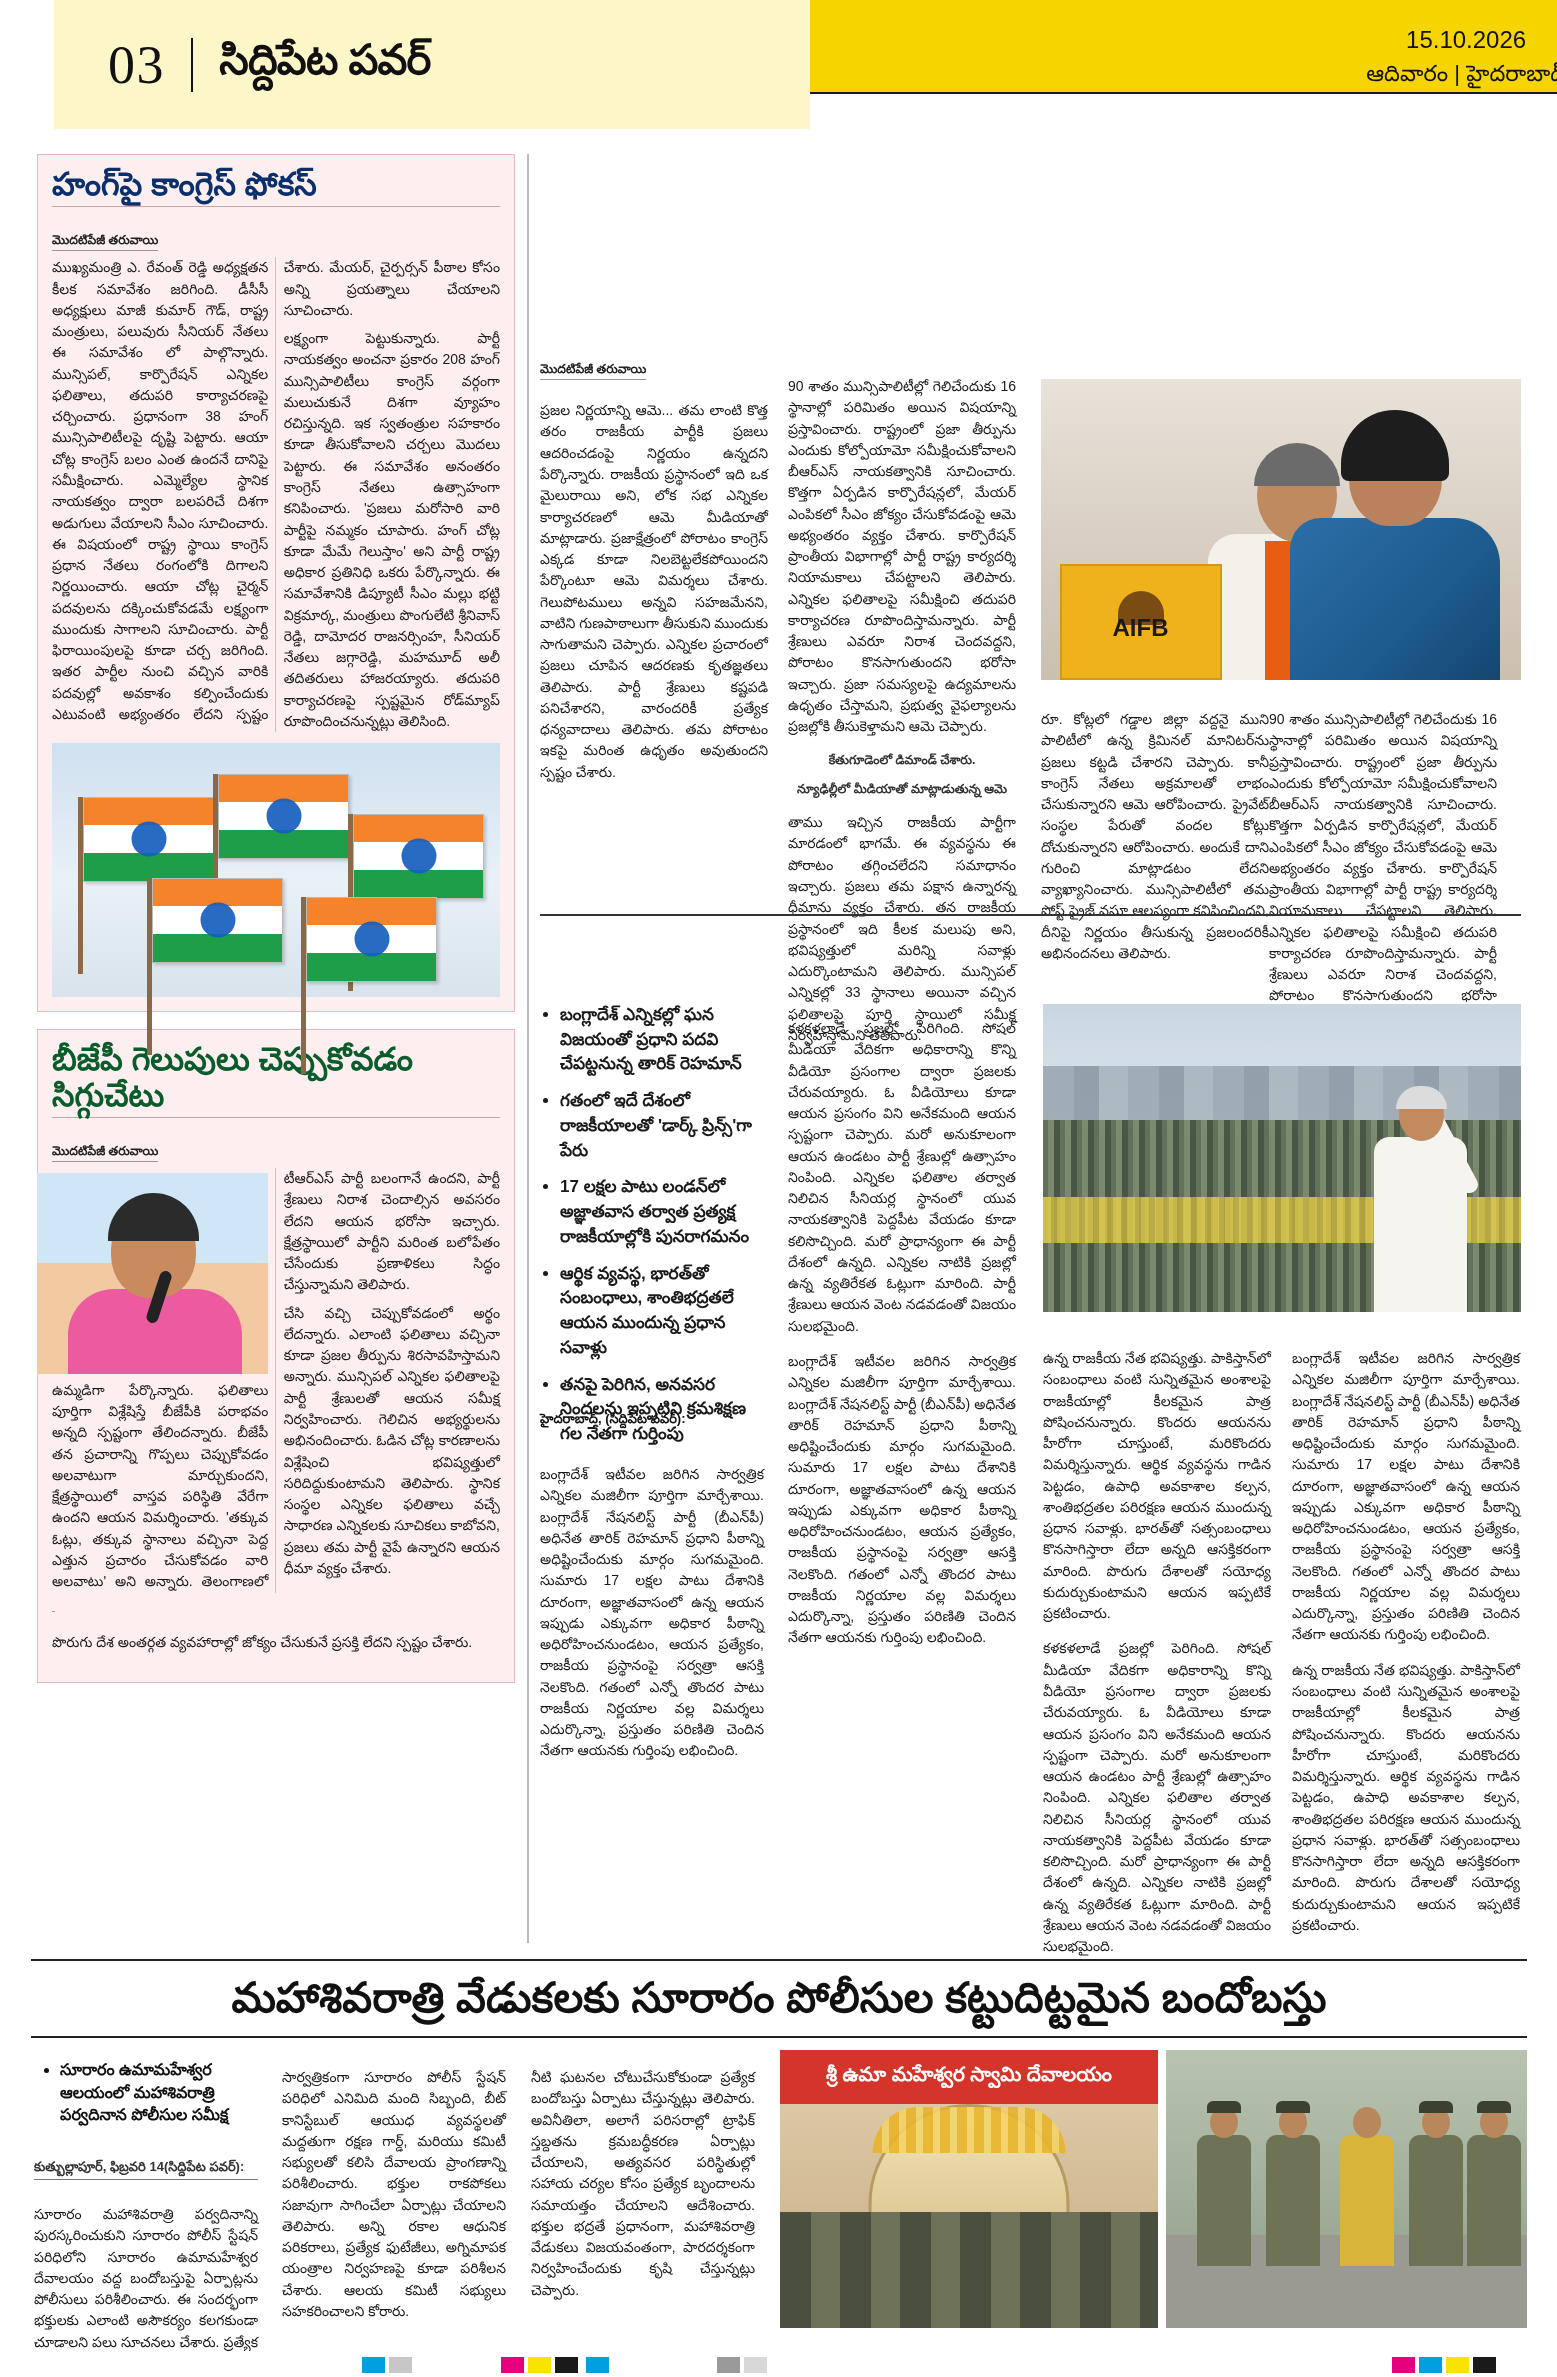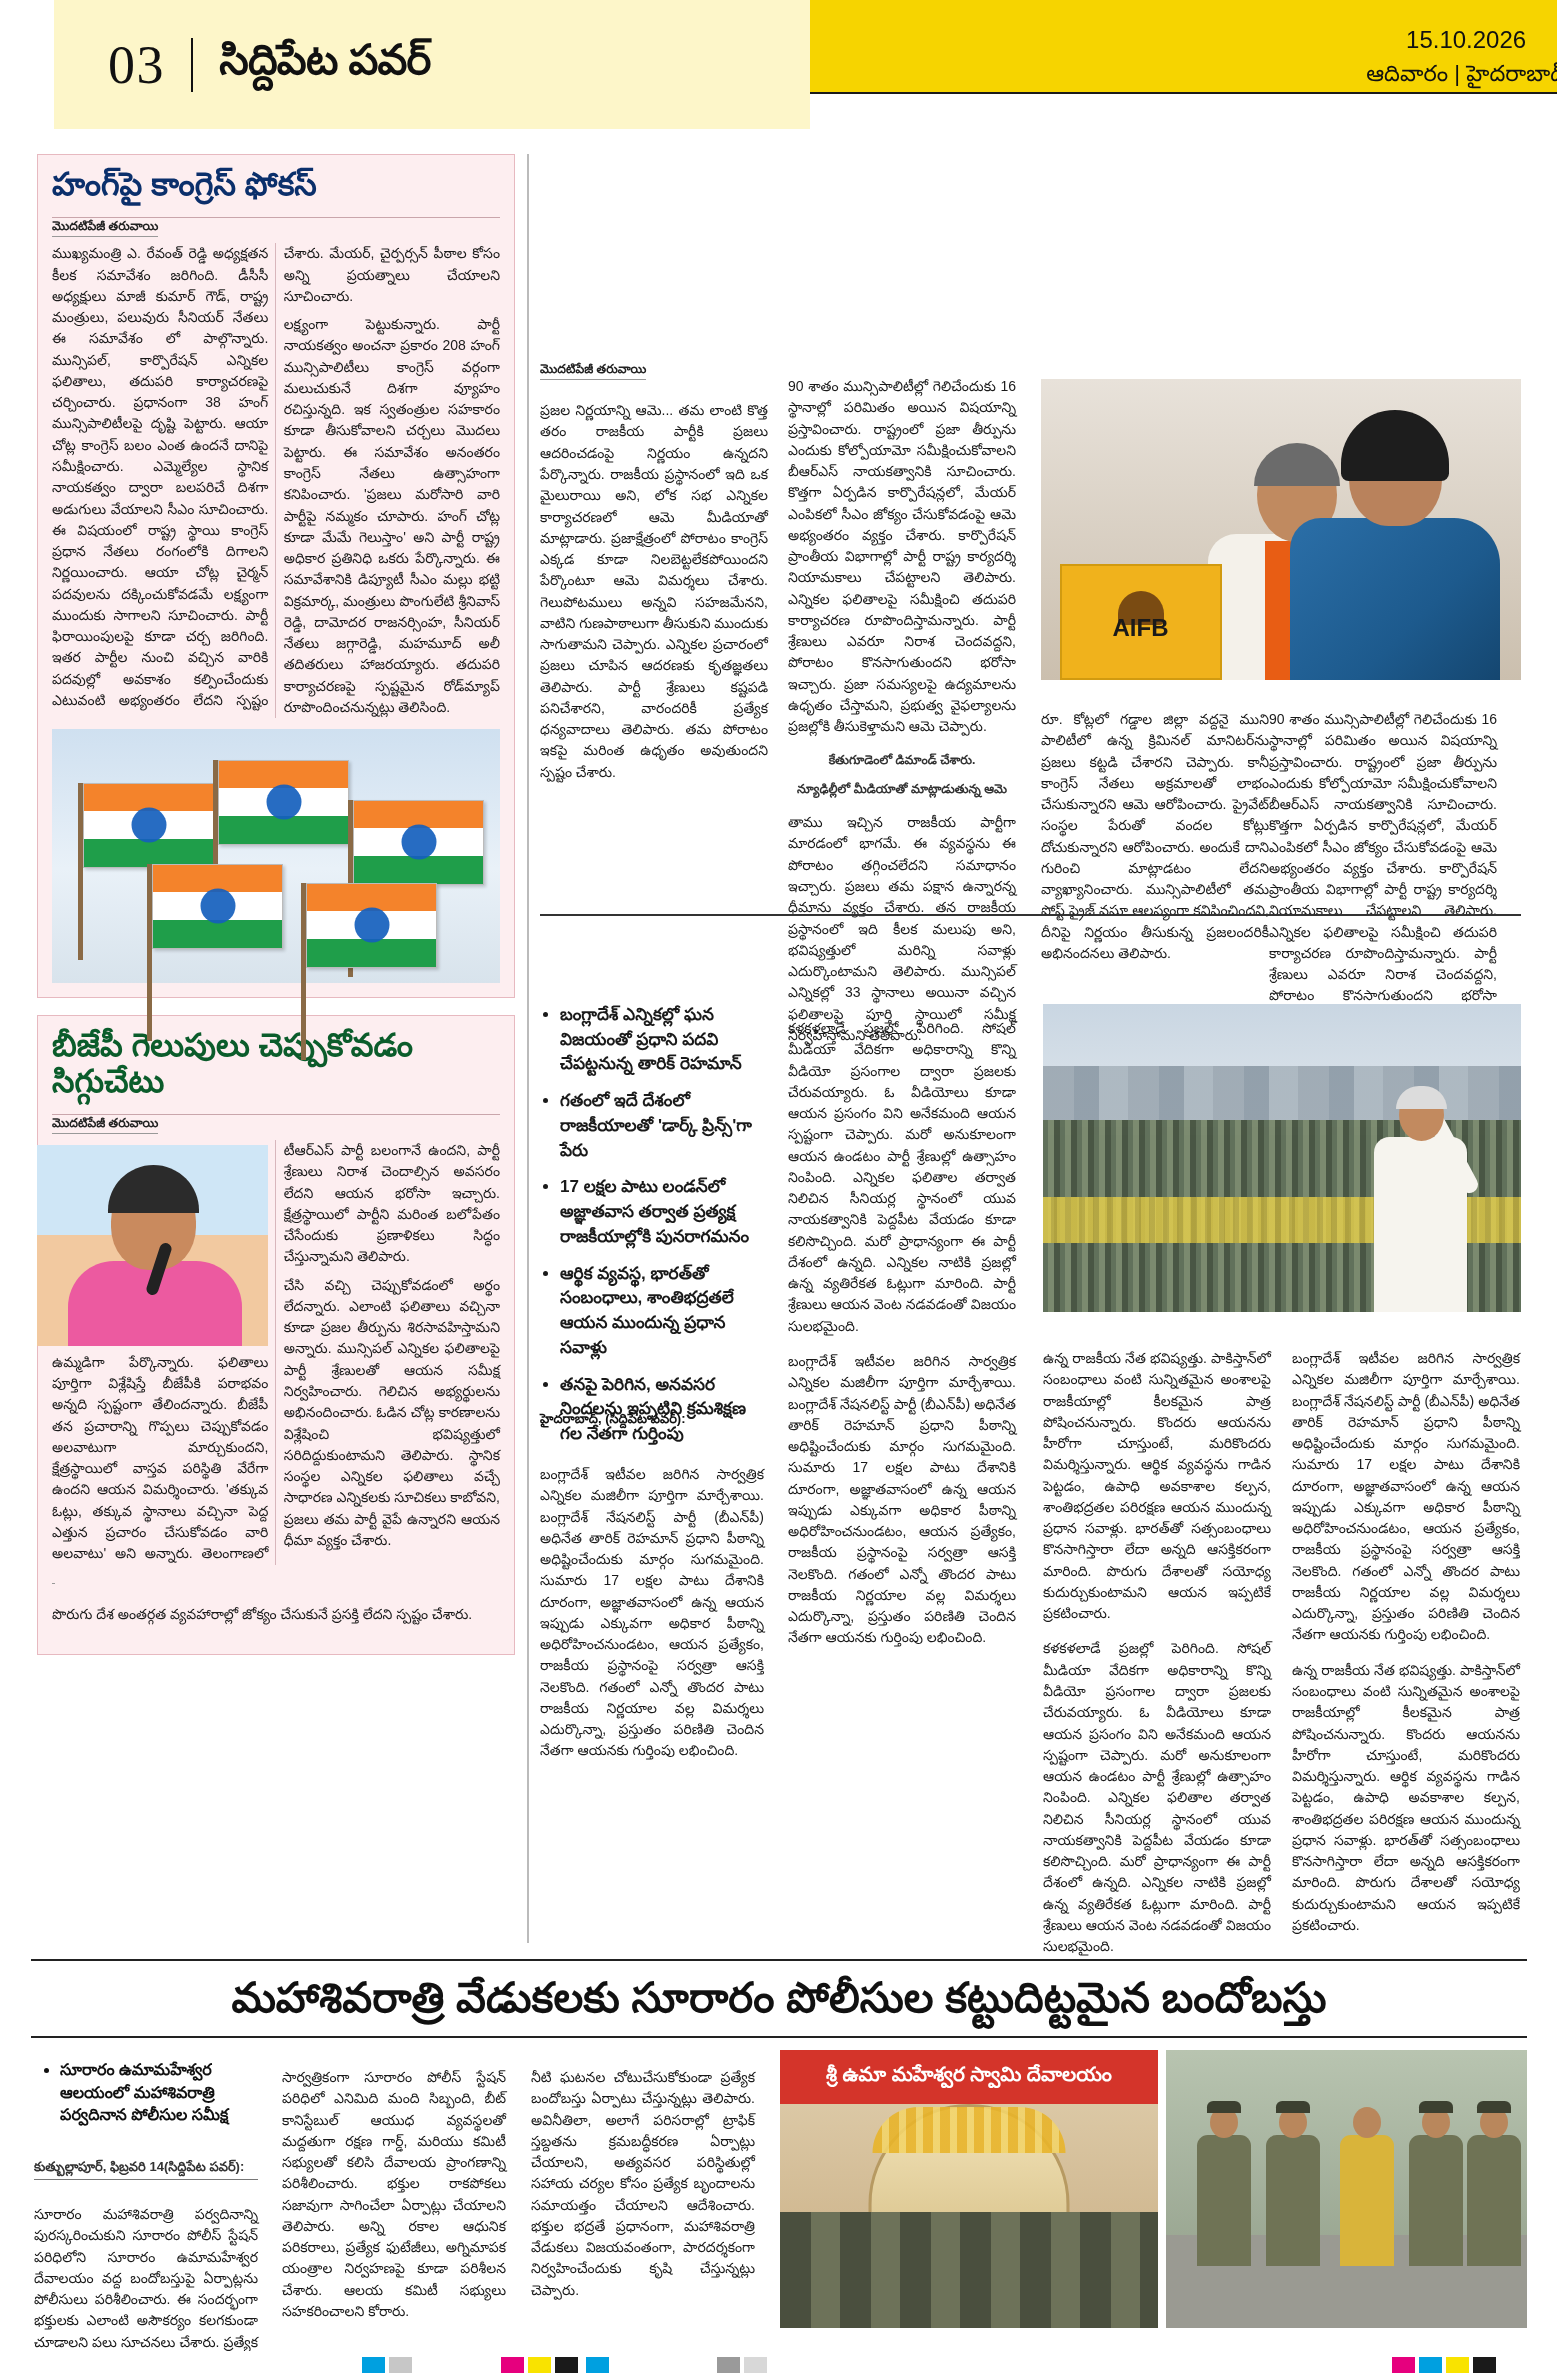--- a/index.html
+++ b/index.html
@@ -96,23 +96,23 @@
   .pink-box {
     background: #fdeef0;
     border: 1.5px solid #e7b9c0;
     padding: 12.3px 14px 14px 14px;
   }
   .pink-head {
     font-size: 32px;
     font-weight: bold;
     color: #0b2f6b;
     line-height: 1.12;
-    margin-bottom: 1px;
+    margin-bottom: 26px;
     border-bottom: 1.5px solid #c9a5ab;
-    padding-bottom: 14px;
+    padding-bottom: 3px;
   }
   .pink-head.green { color:#0b5c2b; }
   .two-col-txt {
     column-count: 2;
     column-gap: 15.4px;
     column-rule: 0.8px solid #d8b6bc;
   }
 
   
   .img-flags {

